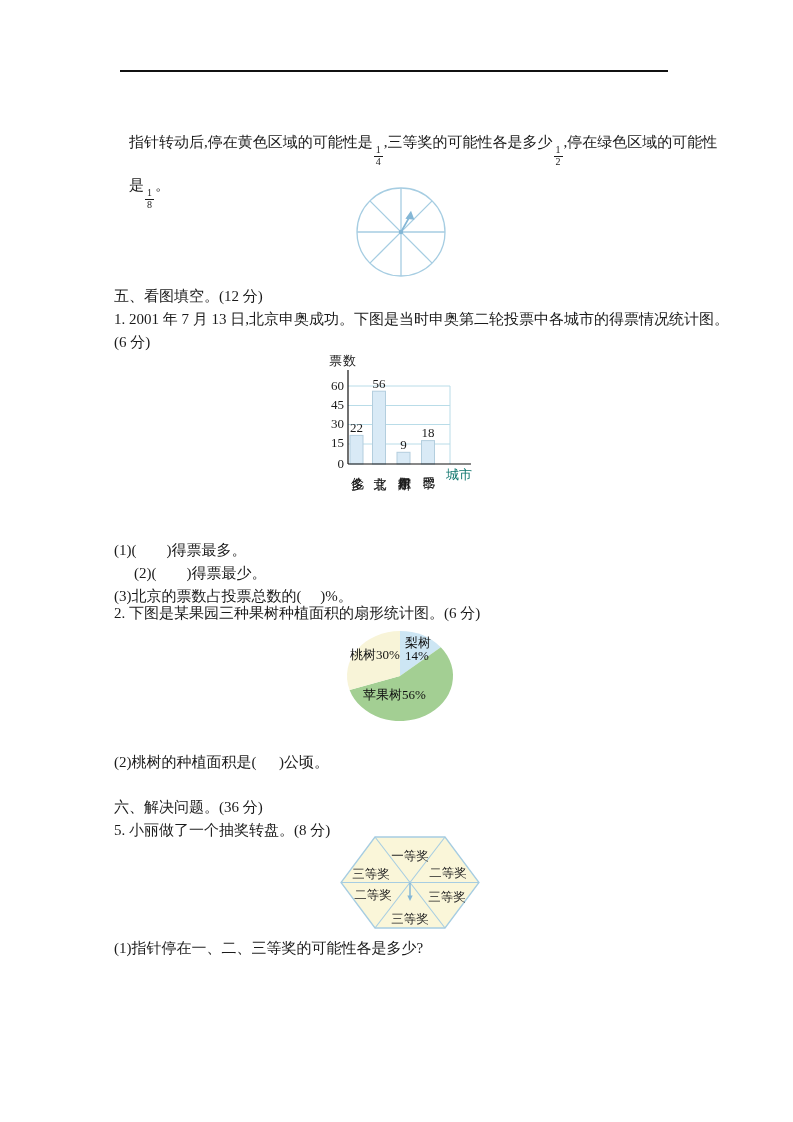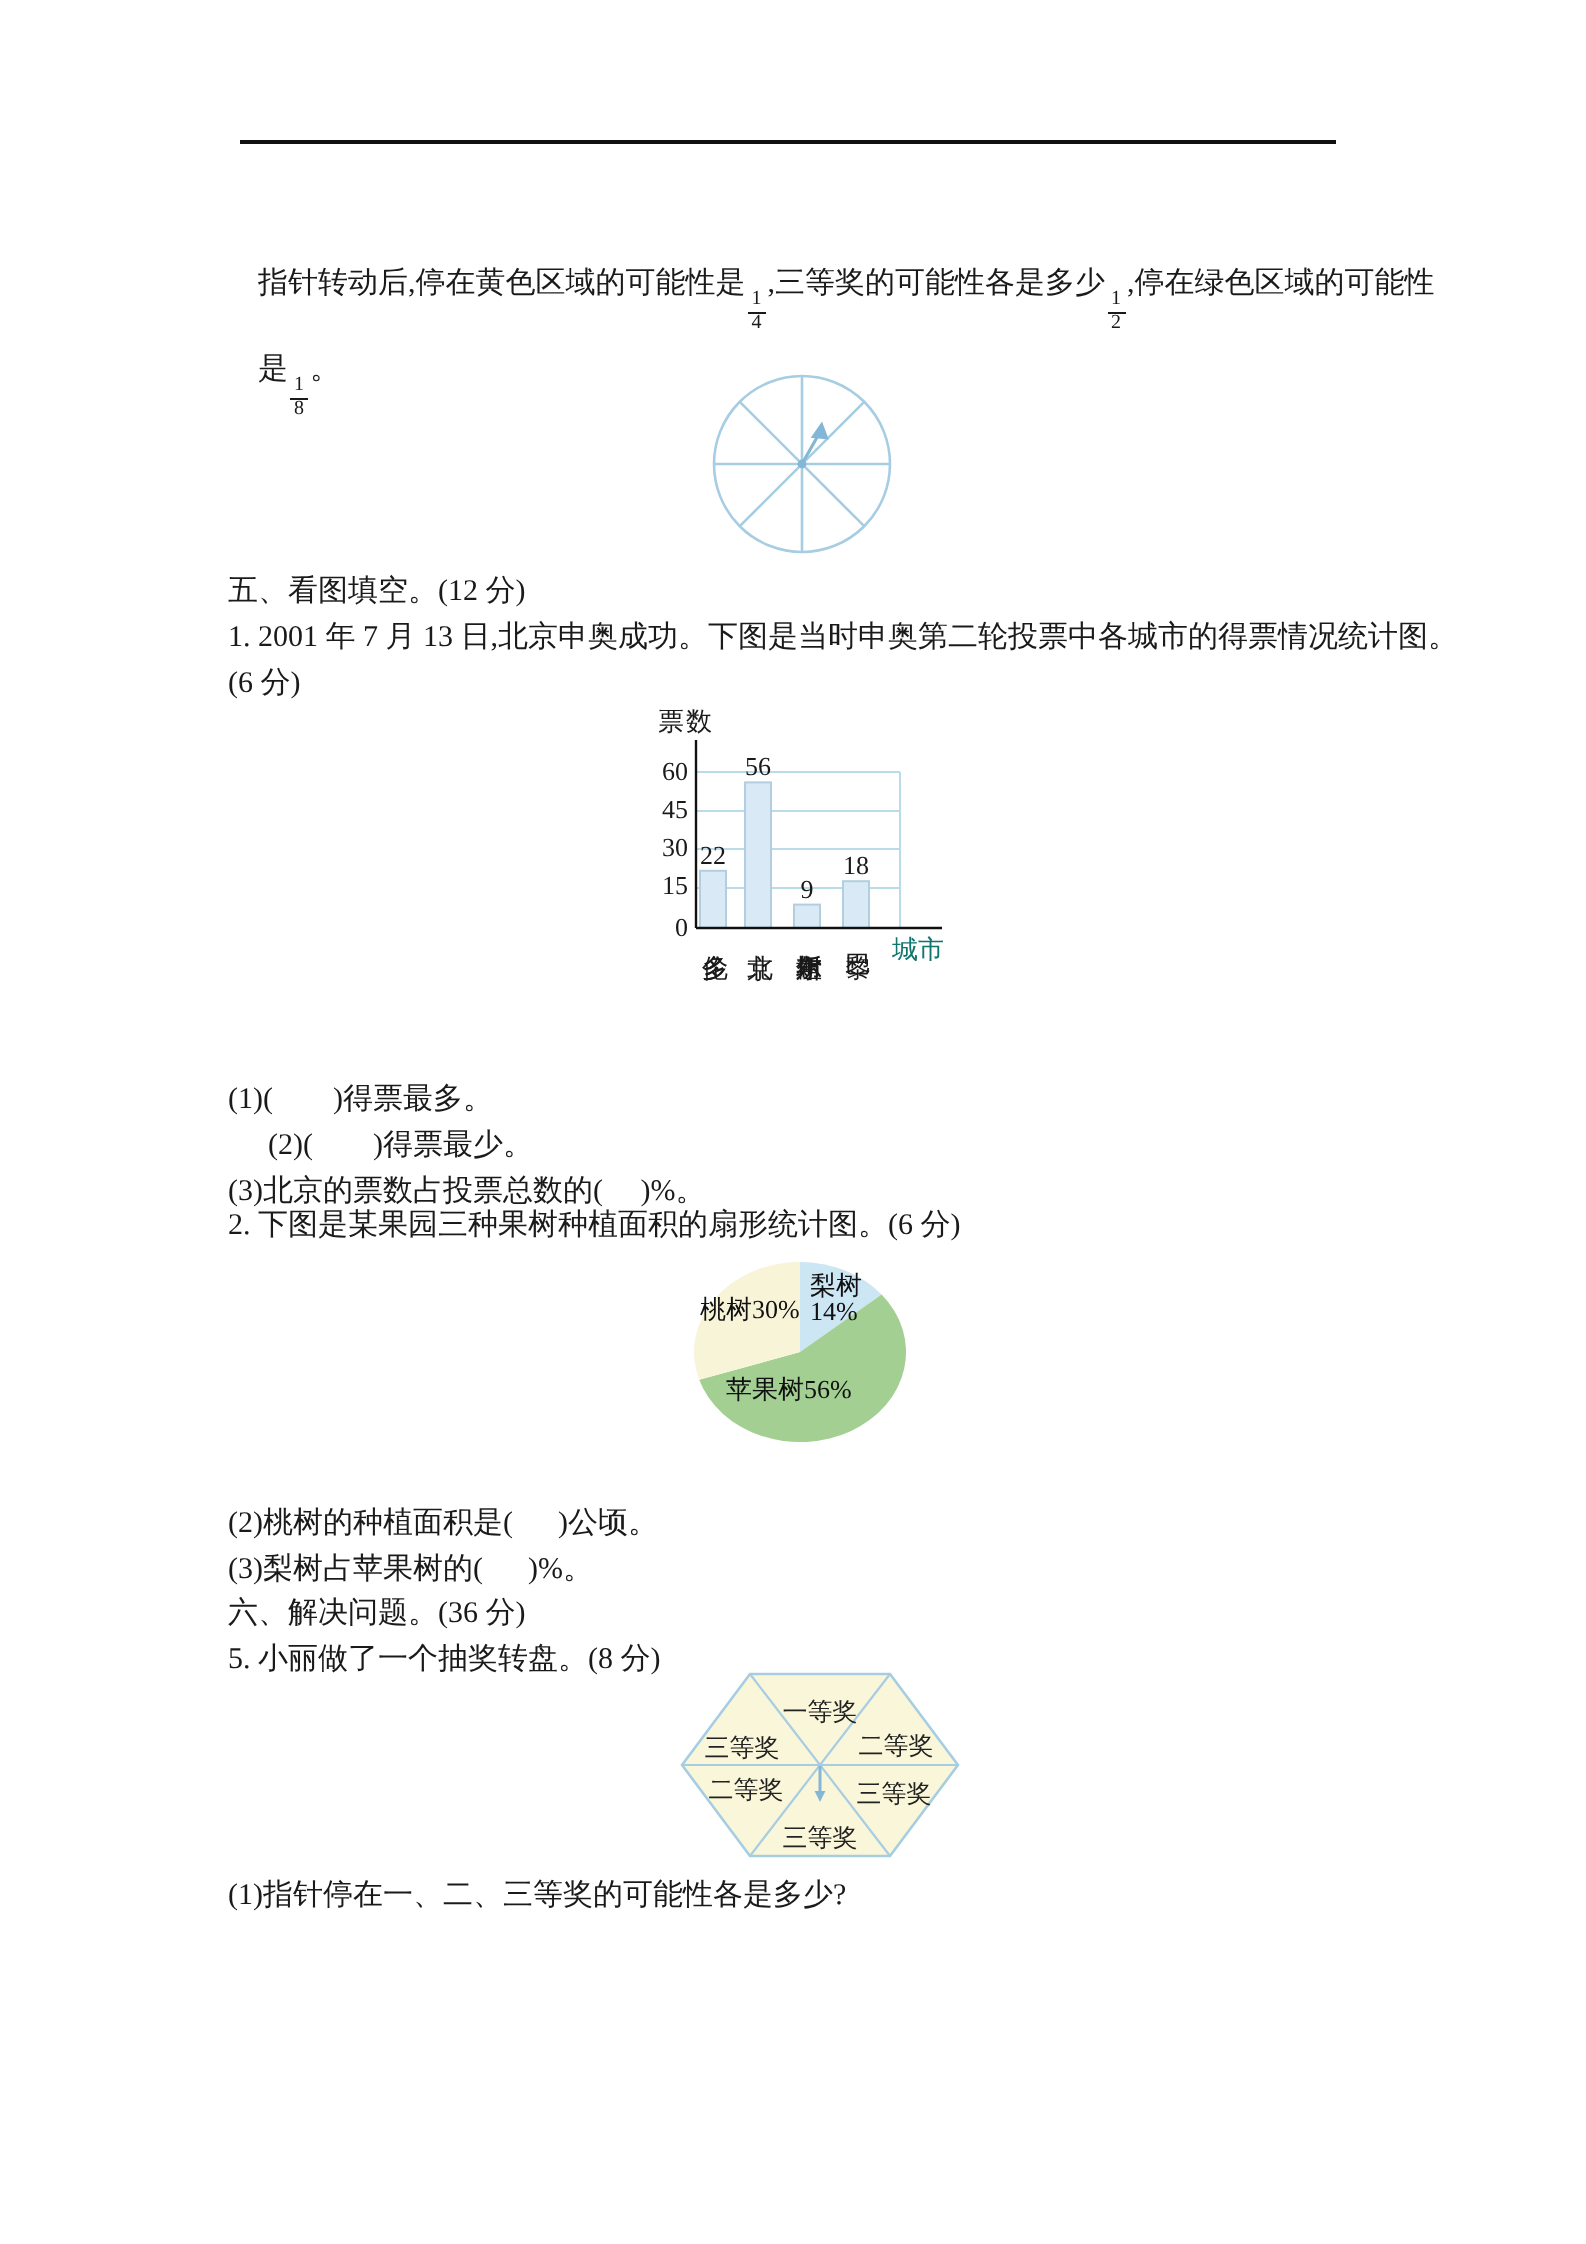--- a/index.html
+++ b/index.html
@@ -106,21 +106,20 @@
         <path d="M55,48 L95.8,19.3 A53,45 0 1 1 4.6,61.9 Z" fill="#a3cf93"></path>
         <path d="M55,48 L4.6,61.9 A53,45 0 0 1 55.0,3.0 Z" fill="#f8f4d8"></path>
       </g>
   </svg>
   <div class="pie-label" style="left:350px; top:646px;">桃树30%</div>
   <div class="pie-label" style="left:405px; top:634px;">梨树</div>
   <div class="pie-label" style="left:405px; top:648px;">14%</div>
   <div class="pie-label" style="left:363px; top:686px;">苹果树56%</div>
 
   <div class="line" style="top:752px;">(2)桃树的种植面积是(      )公顷。</div>
-  <div class="line" style="top:775px;">(3)梨树占苹果树的(      )%。</div>
 
   <div class="line" style="top:797px;">六、解决问题。(36 分)</div>
   <div class="line" style="top:820px;">5. 小丽做了一个抽奖转盘。(8 分)</div>
 
   <svg style="left:338px; top:833px;" width="145" height="99" viewBox="0 0 145 99">
     <polygon points="37,4 107,4 141,49.5 107,95 37,95 3,49.5" fill="#faf6d9" stroke="#a6cde2" stroke-width="1.3"></polygon>
     <line x1="3" y1="49.5" x2="141" y2="49.5" stroke="#a6cde2" stroke-width="1.1"></line>
     <line x1="37" y1="4" x2="107" y2="95" stroke="#a6cde2" stroke-width="1.1"></line>
     <line x1="107" y1="4" x2="37" y2="95" stroke="#a6cde2" stroke-width="1.1"></line>
     <g>

